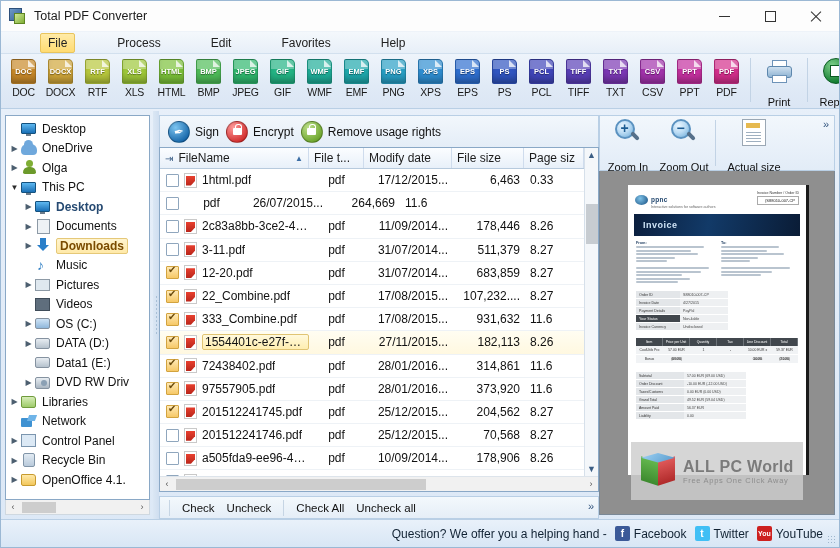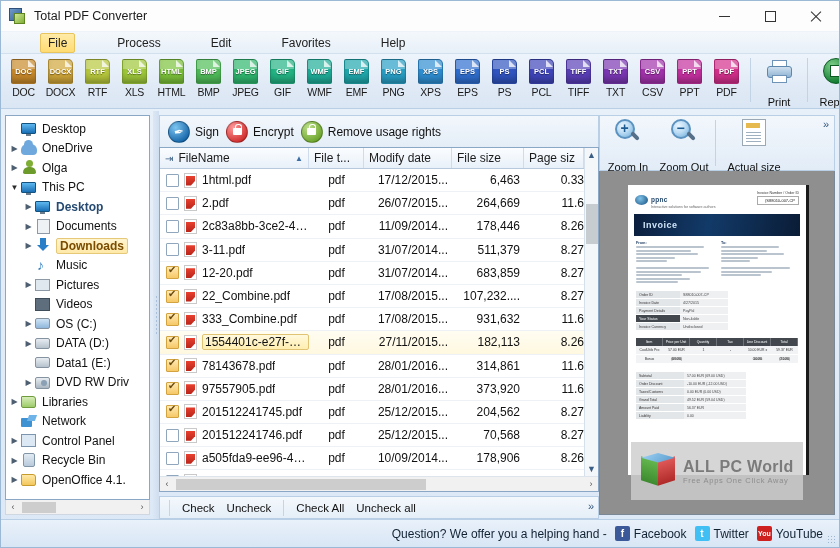--- a/index.html
+++ b/index.html
@@ -285,21 +285,21 @@
   .pdficon:after {
     content:""; position:absolute; left:1px; top:2px; width:9px; height:10px;
     background: linear-gradient(180deg,#e8402f,#b9251a);
     clip-path: polygon(0 0,100% 0,100% 55%,55% 100%,0 100%);
   }
   .fname-cell { flex:1; min-width:0; display:flex; align-items:center; overflow:hidden; }
   .fname-cell .nm { overflow:hidden; text-overflow:ellipsis; white-space:nowrap; }
   .c-type { width:55px; text-align:center; flex:none; }
   .c-date { width:88px; text-align:right; padding-right:4px; flex:none; }
   .c-size { width:72px; text-align:right; padding-right:4px; flex:none; }
-  .c-page { width:60px; text-align:right; padding-left:6px; flex:none; }
+  .c-page { width:60px; text-align:left; padding-left:6px; flex:none; }
 
   .vsb {
     width:14px; flex:none; background:#f4f7fa; border-left:1px solid #d6e0ea;
     display:flex; flex-direction:column; align-items:center; position:relative;
   }
   .vsb-arrow { height:14px; font-size:9px; color:#3b5e85; line-height:14px; }
   .vsb-thumb { position:absolute; left:1px; top:56px; width:12px; height:40px; background:#c7ccd1; }
 
   .list-hsb {
     height:15px; background:#f1f1f1; border-top:1px solid #dde4eb;
@@ -764,24 +764,20 @@
                     <span class="pdficon"></span>
                     <span class="nm">1html.pdf</span>
                   </span>
                   <span class="c-type">pdf</span>
                   <span class="c-date">17/12/2015...</span>
                   <span class="c-size">6,463</span>
                   <span class="c-page">0.33</span>
                 </div>
                 <div class="row">
                   <span class="cb"></span>
-                  <span class="fname-cell">
-                    <span class="pdficon"></span>
-                    <span class="nm">2.pdf</span>
-                  </span>
                   <span class="c-type">pdf</span>
                   <span class="c-date">26/07/2015...</span>
                   <span class="c-size">264,669</span>
                   <span class="c-page">11.6</span>
                 </div>
                 <div class="row">
                   <span class="cb"></span>
                   <span class="fname-cell">
                     <span class="pdficon"></span>
                     <span class="nm">2c83a8bb-3ce2-484c-b779-b...</span>
@@ -843,21 +839,21 @@
                   </span>
                   <span class="c-type">pdf</span>
                   <span class="c-date">27/11/2015...</span>
                   <span class="c-size">182,113</span>
                   <span class="c-page">8.26</span>
                 </div>
                 <div class="row">
                   <span class="cb checked"></span>
                   <span class="fname-cell">
                     <span class="pdficon"></span>
-                    <span class="nm">78143678.pdf</span>
+                    <span class="nm">72438402.pdf</span>
                   </span>
                   <span class="c-type">pdf</span>
                   <span class="c-date">28/01/2016...</span>
                   <span class="c-size">314,861</span>
                   <span class="c-page">11.6</span>
                 </div>
                 <div class="row">
                   <span class="cb checked"></span>
                   <span class="fname-cell">
                     <span class="pdficon"></span>

